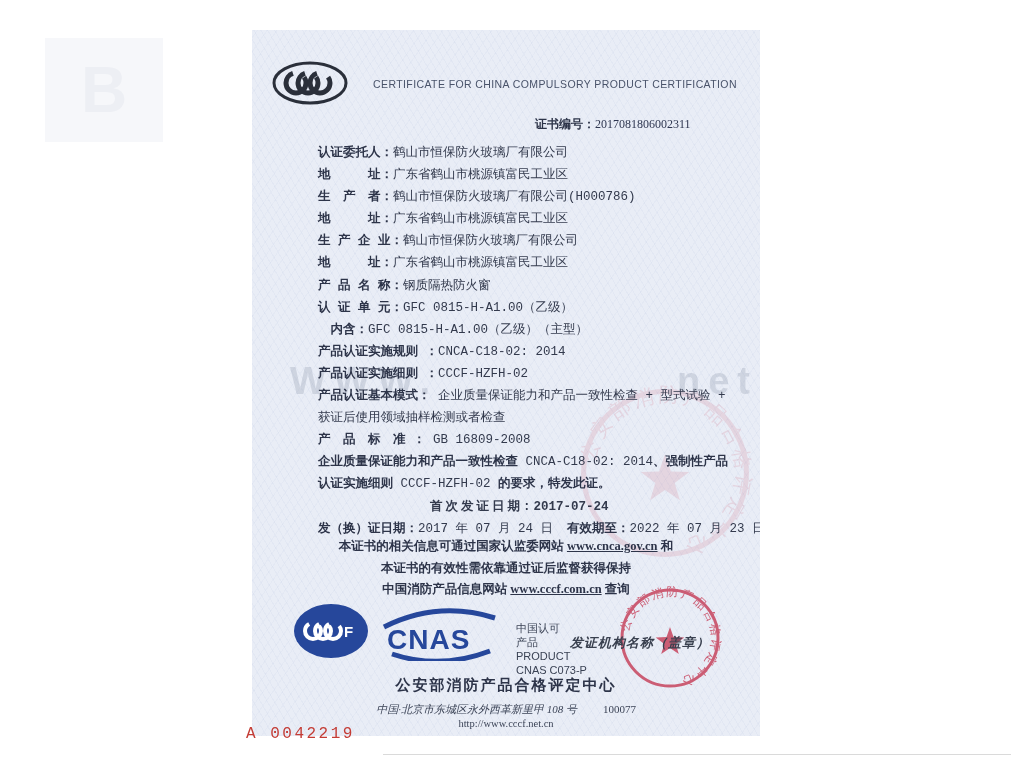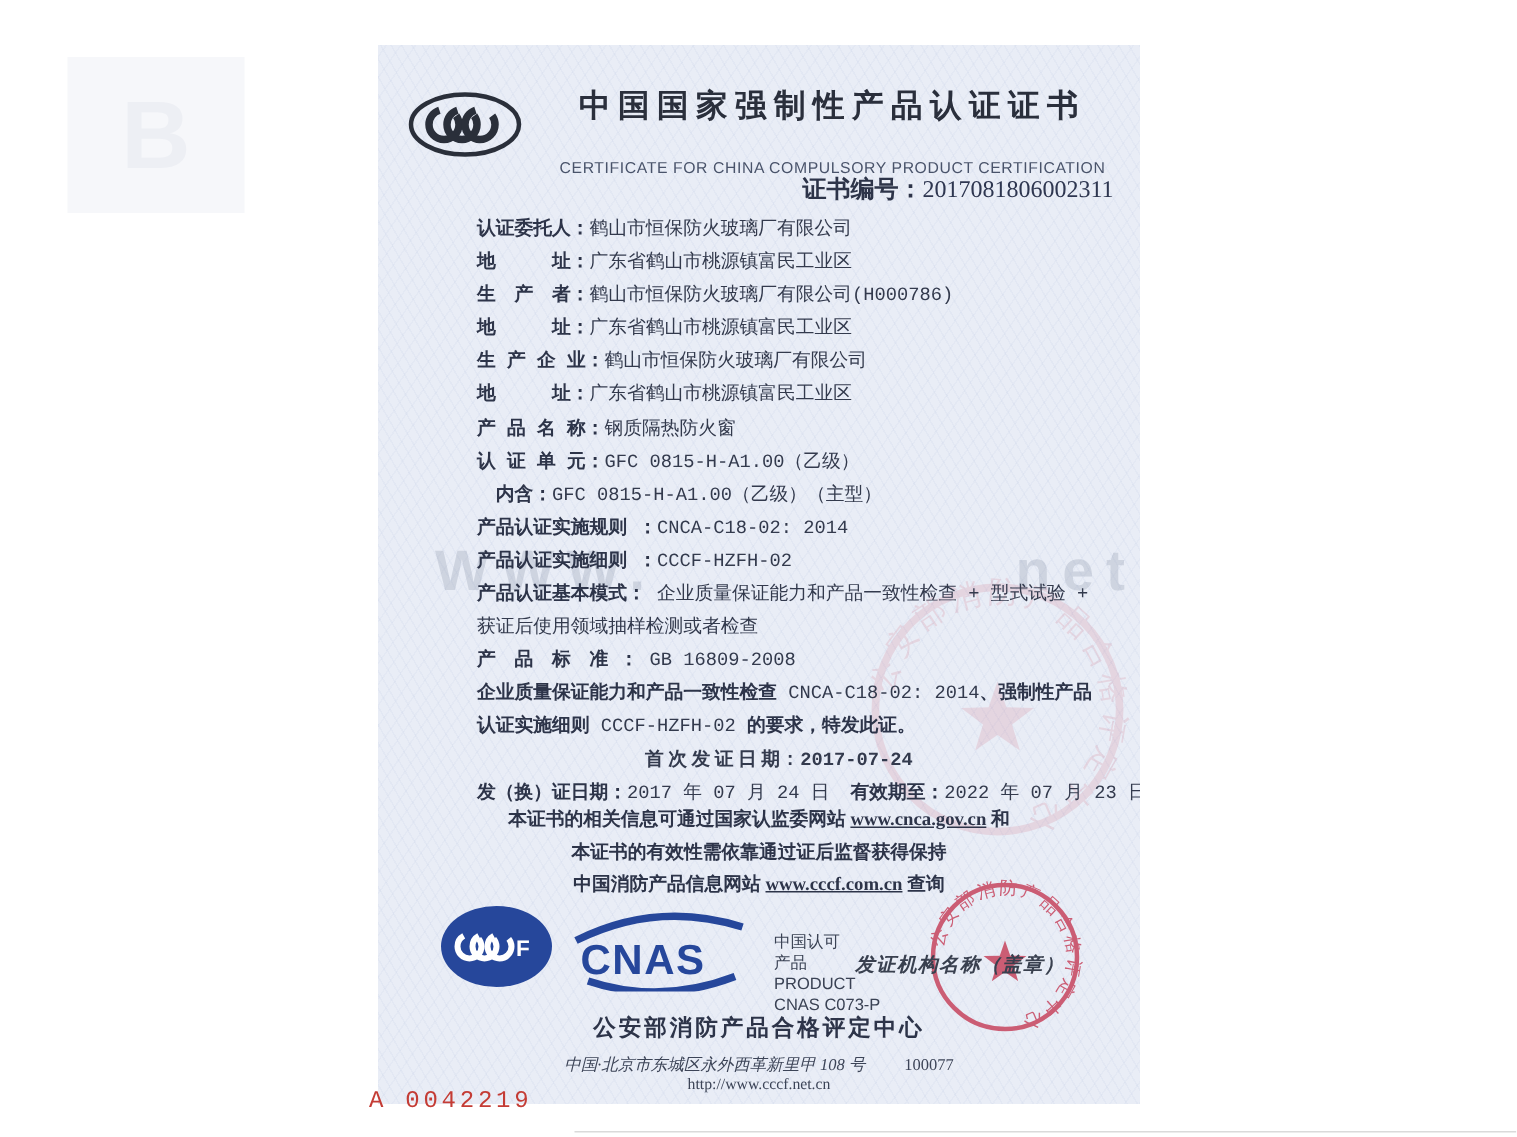--- a/index.html
+++ b/index.html
@@ -15,21 +15,21 @@
   .paper{position:absolute;left:252px;top:30px;width:508px;height:706px;background:#e9edf6;overflow:hidden;
          background-image:
            repeating-linear-gradient(60deg, rgba(140,160,205,0.07) 0 1px, transparent 1px 6px),
            repeating-linear-gradient(-55deg, rgba(140,160,205,0.06) 0 1px, transparent 1px 8px);}
 
   .ccc-logo{position:absolute;left:18px;top:30px;}
   .title-block{position:absolute;left:104px;top:26px;width:398px;text-align:center;}
   .cert-title{font-size:21px;font-weight:bold;letter-spacing:5px;color:#2a2f3c;white-space:nowrap;}
   .cert-subtitle{margin-top:22px;font-size:10.5px;letter-spacing:0.4px;color:#49536a;white-space:nowrap;
                  font-family:"Liberation Sans",sans-serif;}
-  .certno{position:absolute;left:283px;top:86px;font-size:16px;color:#2e3650;white-space:pre;}
+  .certno{position:absolute;left:283px;top:86px;font-size:12px;color:#2e3650;white-space:pre;}
 
   .rows{position:absolute;left:66px;top:112px;right:8px;z-index:2;font-family:Liberation Mono, monospace;}
   .row{height:22.1px;line-height:22.1px;font-size:12.5px;white-space:pre;color:#333a4d;}
   .b{font-weight:bold;color:#2d3449;}
   .row.first-issue{padding-left:112px;font-weight:bold;}
   .row.first-issue .sp{letter-spacing:3px;}
   .gap{display:inline-block;width:14px;}
 
   .notes{position:absolute;left:0;right:0;top:506px;text-align:center;z-index:2;
          font-size:12.5px;font-weight:bold;line-height:21.5px;color:#2d3449;}
@@ -77,21 +77,20 @@
     </div>
 
     <svg class="ccc-logo" width="80" height="46" viewBox="0 0 80 46">
       <ellipse cx="40" cy="23" rx="36" ry="20" fill="none" stroke="#2a2f3a" stroke-width="3"></ellipse>
       <circle cx="26" cy="23" r="10" fill="none" stroke="#2a2f3a" stroke-width="5" pathLength="100" stroke-dasharray="80 20" stroke-dashoffset="10"></circle>
       <circle cx="38" cy="23" r="10" fill="none" stroke="#2a2f3a" stroke-width="5" pathLength="100" stroke-dasharray="80 20" stroke-dashoffset="10"></circle>
       <circle cx="50" cy="23" r="10" fill="none" stroke="#2a2f3a" stroke-width="5" pathLength="100" stroke-dasharray="80 20" stroke-dashoffset="10"></circle>
     </svg>
 
     <div class="title-block">
-      <div class="cert-title">中国国家强制性产品认证证书</div>
       <div class="cert-subtitle">CERTIFICATE FOR CHINA COMPULSORY PRODUCT CERTIFICATION</div>
     </div>
 
     <div class="certno"><span class="b">证书编号：</span><span>2017081806002311</span></div>
 
     <svg class="seal-ghost" width="190" height="190" viewBox="0 0 112 112">
       <circle cx="56" cy="56" r="48" fill="none" stroke="#c84a63" stroke-width="3"></circle>
       <polygon points="56,45 59.5,55.1 70.3,55.4 61.7,61.9 64.8,72.1 56,66 47.2,72.1 50.3,61.9 41.7,55.4 52.5,55.1" fill="#c84a63"></polygon>
       <defs>
           <path id="ghostArc" d="M14,56 A42,42 0 1 1 98,56 A42,42 0 1 1 14,56" fill="none"></path>

